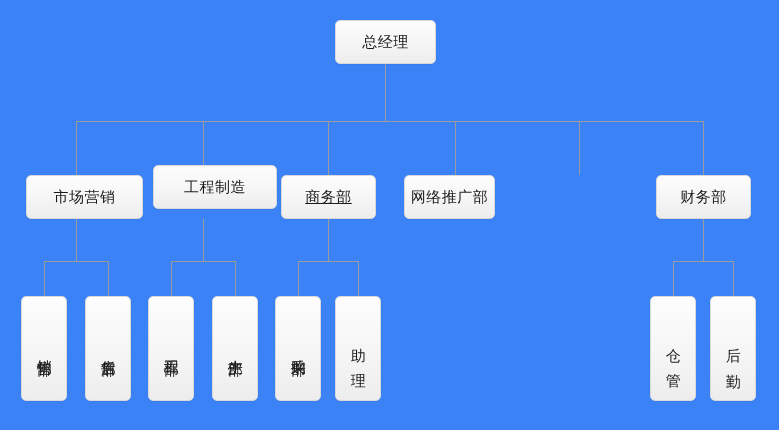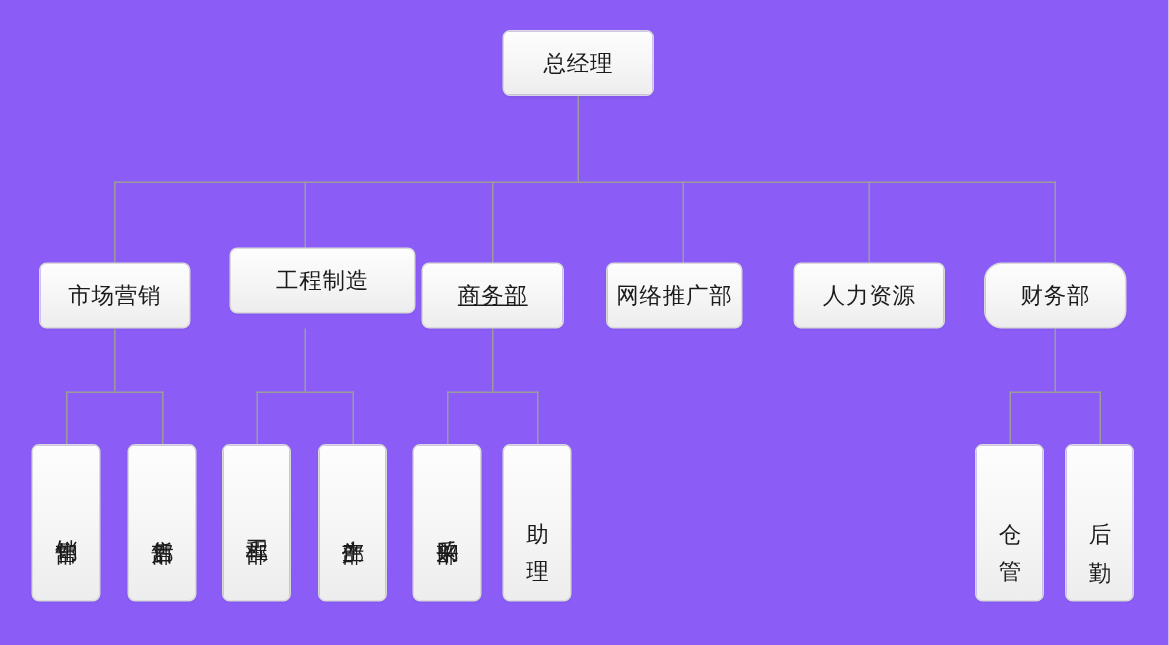--- a/index.html
+++ b/index.html
@@ -7,21 +7,21 @@
     padding: 0;
     background: #ffffff;
   }
   body {
     font-family: "DejaVu Sans", "Liberation Sans", sans-serif;
   }
   #chart-root {
     position: relative;
     width: 779px;
     height: 430px;
-    background: #8b5cf6;
+    background: #3b82f6;
     overflow: hidden;
   }
 
   
   .node {
     position: absolute;
     box-sizing: border-box;
     border: 1px solid #d9d9d9;
     border-radius: 5px;
     background: linear-gradient(to bottom, #fdfdfd 0%, #f7f7f7 45%, #ededed 100%);
@@ -91,41 +91,38 @@
 
   <div class="ln h" style="left:76px; top:121px; width:628px;"></div>
 
   <div class="ln v" style="left:76px; top:121px; height:54px;"></div>
   <div class="ln v" style="left:203px; top:121px; height:54px;"></div>
   <div class="ln v" style="left:328px; top:121px; height:54px;"></div>
   <div class="ln v" style="left:455px; top:121px; height:54px;"></div>
   <div class="ln v" style="left:579px; top:121px; height:54px;"></div>
   <div class="ln v" style="left:703px; top:121px; height:54px;"></div>
 
-  <div class="node horiz" style="left:26px; top:175px; width:101px;">
+  <div class="node horiz" style="left:26px; top:175px; width:117px;">
     <span class="node-label">市场营销</span>
   </div>
 
   <div class="node horiz" style="left:153px; top:165px; width:124px;">
     <span class="node-label">工程制造</span>
   </div>
 
   <div class="node horiz" style="left:281px; top:175px; width:95px;text-decoration:underline;">
     <span class="node-label">商务部</span>
   </div>
 
   <div class="node horiz" style="left:404px; top:175px; width:91px;">
     <span class="node-label">网络推广部</span>
   </div>
 
-  <div class="node horiz" style="left:529px; top:175px; width:101px;">
-    <span class="node-label">人力资源</span>
-  </div>
 
-  <div class="node horiz" style="left:656px; top:175px; width:95px;border-radius:12px;">
+  <div class="node horiz" style="left:656px; top:175px; width:95px;">
     <span class="node-label">财务部</span>
   </div>
 
   <div class="ln v" style="left:76px; top:219px; height:42px;"></div>
   <div class="ln h" style="left:44px; top:261px; width:65px;"></div>
   <div class="ln v" style="left:44px; top:261px; height:35px;"></div>
   <div class="ln v" style="left:108px; top:261px; height:35px;"></div>
 
   <div class="node vert" style="left:21px; top:296px;">
     <span class="node-label">销售部</span>

